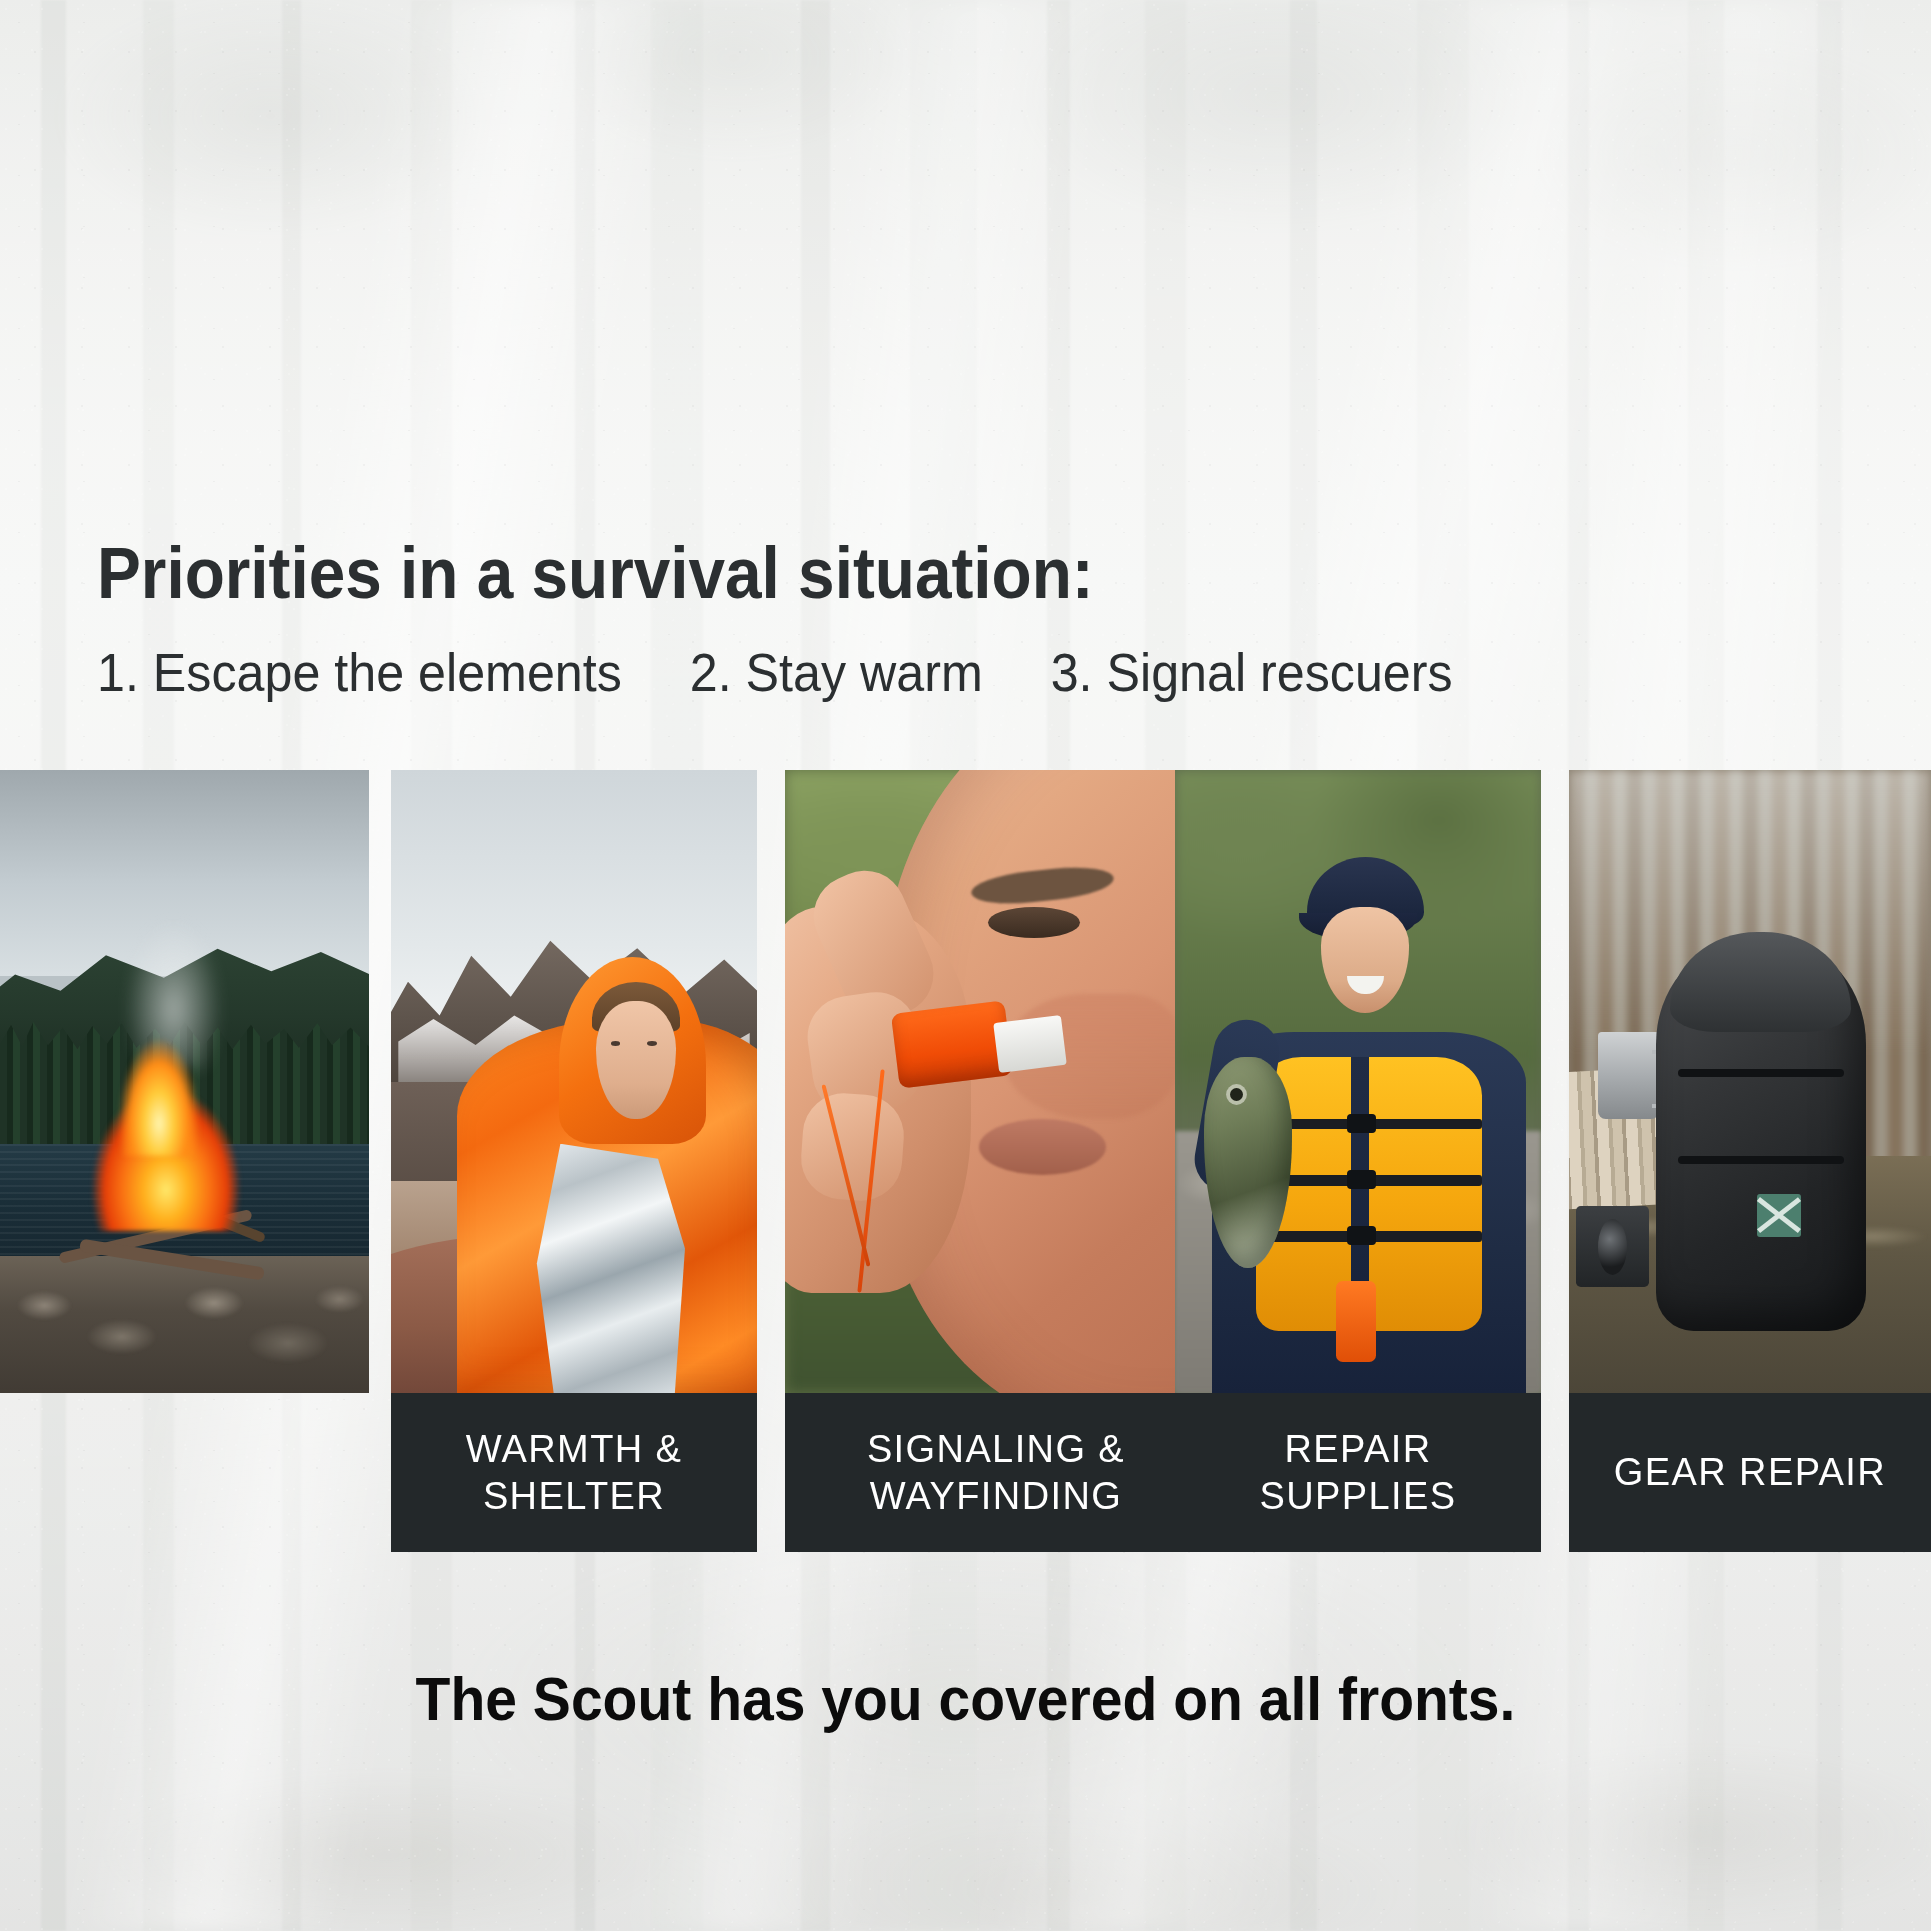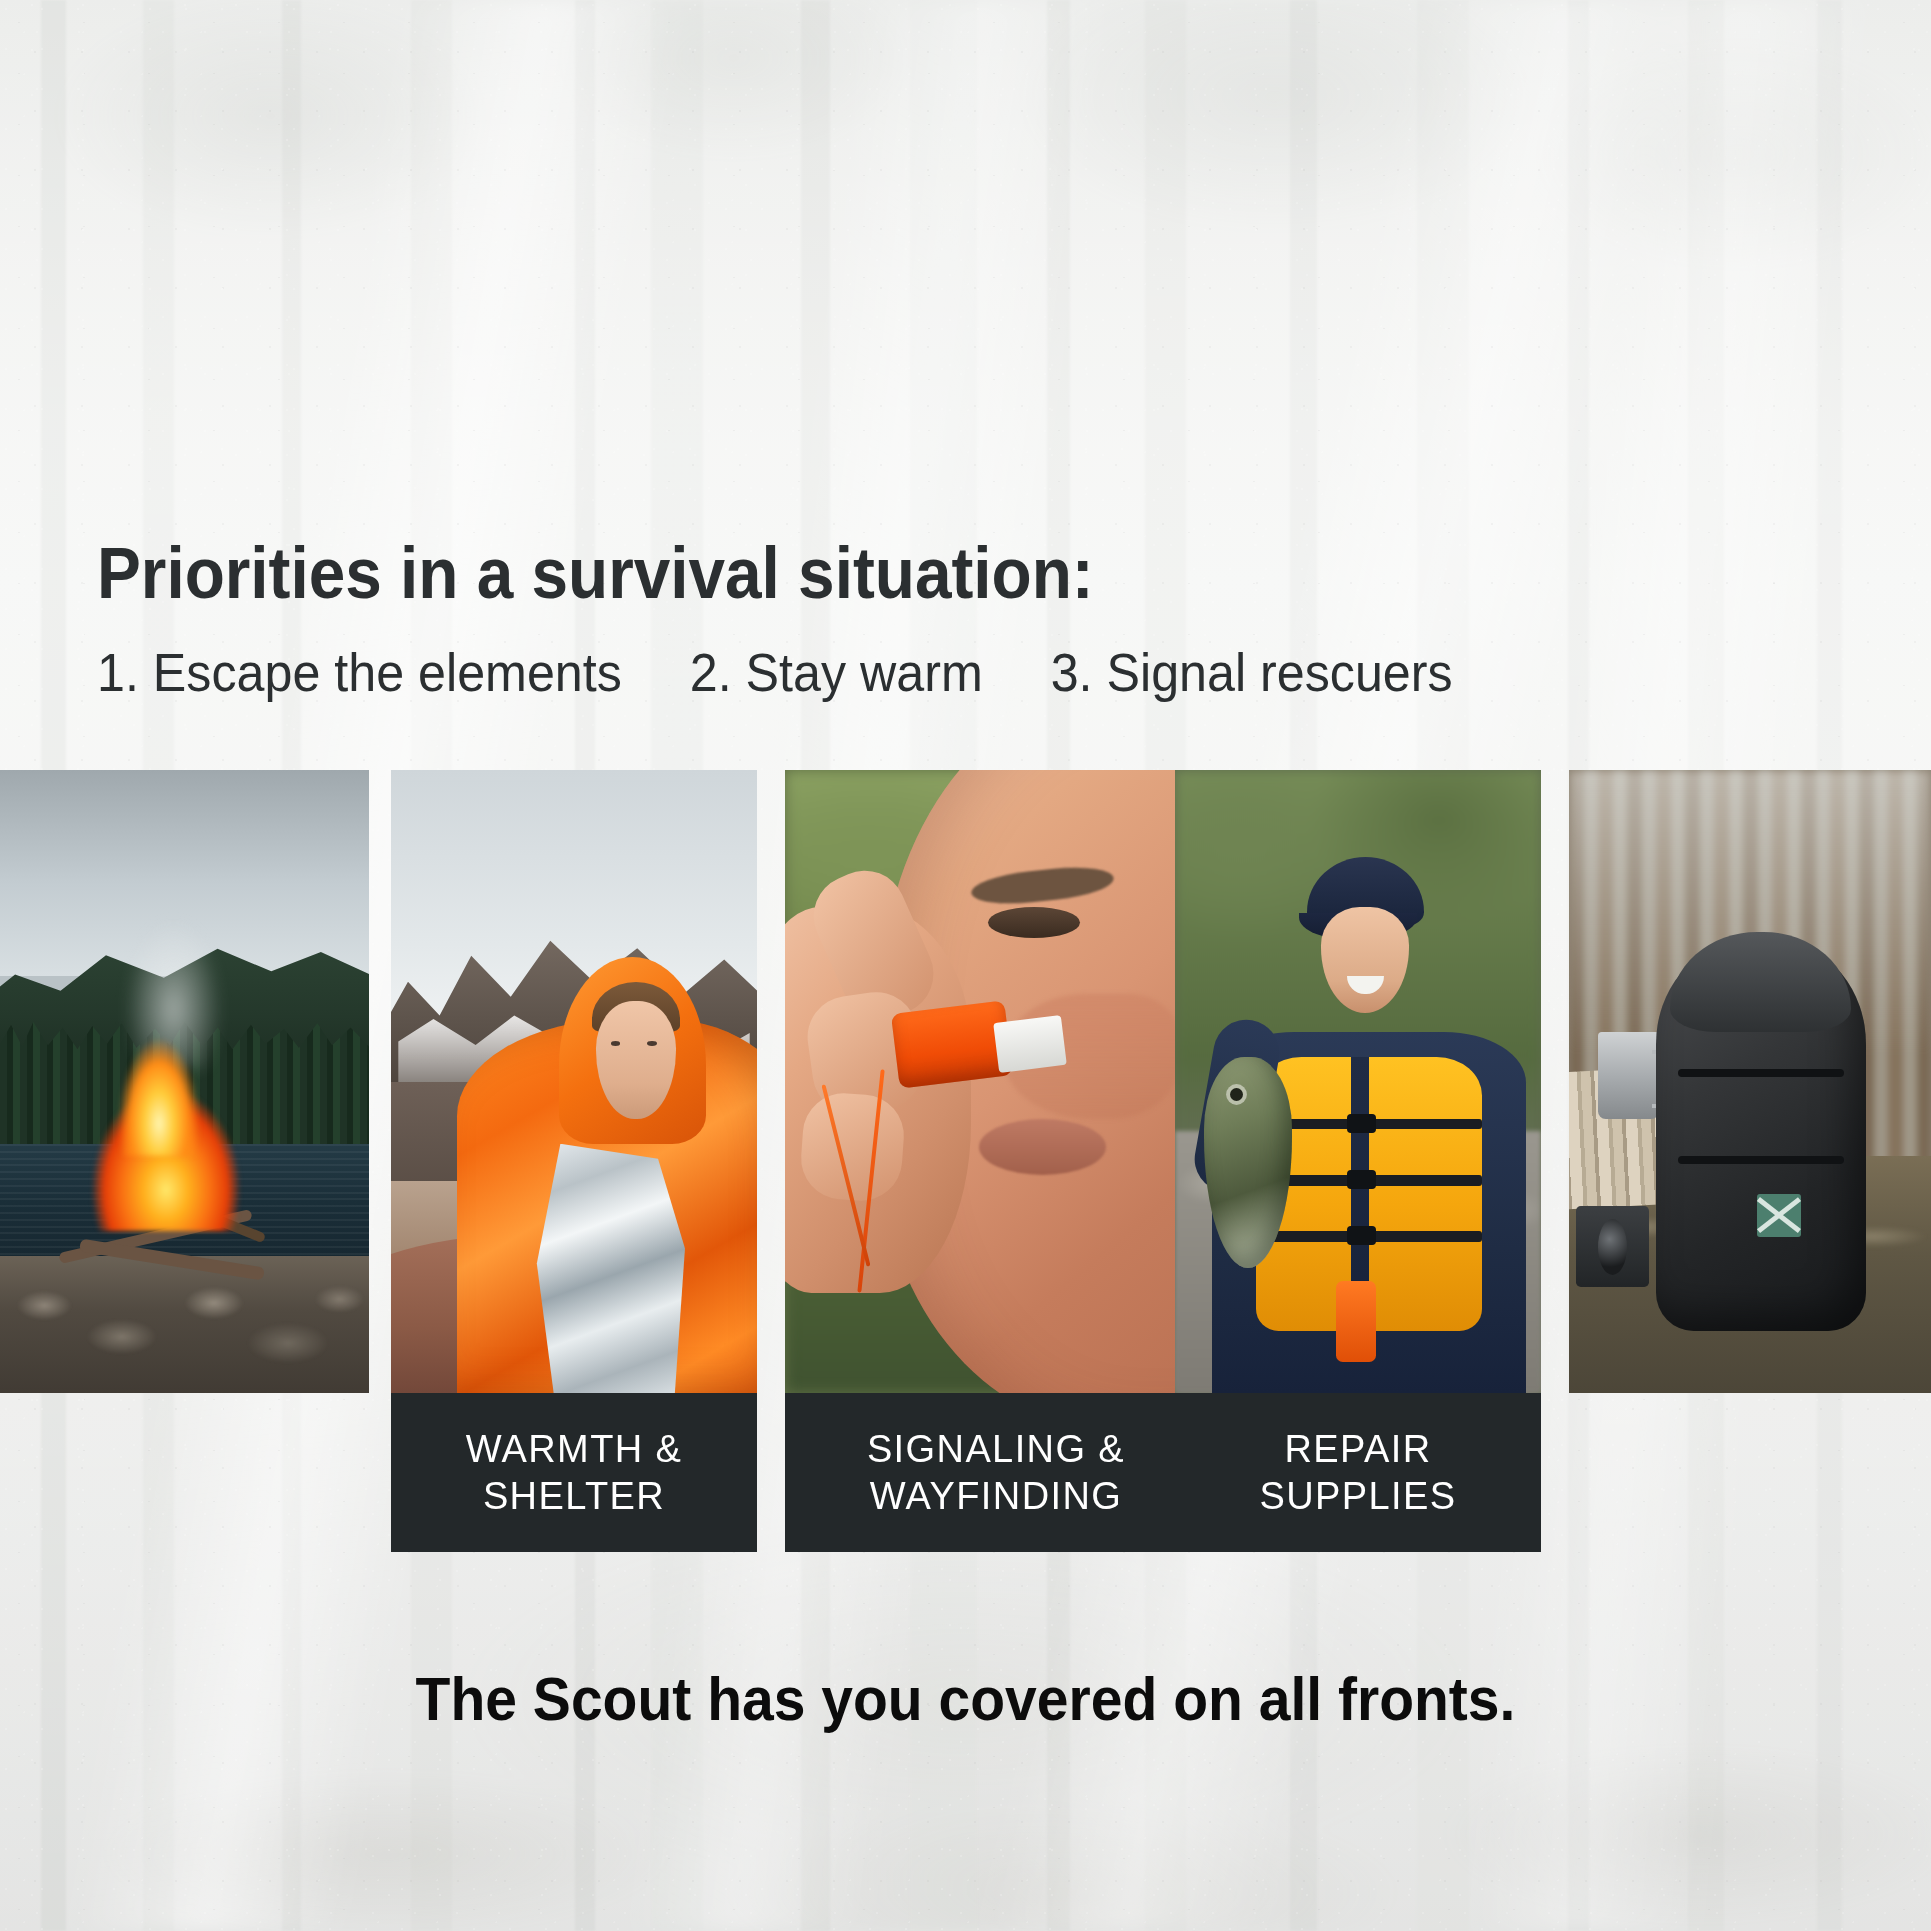--- a/index.html
+++ b/index.html
@@ -582,20 +582,23 @@
         <div class="mug"></div>
           <div class="mug-handle"></div>
         <div class="pack"></div>
           <div class="pack-lid"></div>
         <div class="pack-strap p1"></div>
           <div class="pack-strap p2"></div>
         <div class="patch"></div>
         <div class="camera"></div>
           <div class="camera-lens"></div>
       </div>
+      <div class="caption">
+        <span class="caption-text">GEAR REPAIR</span>
+      </div>
     </div>
 
   </div>
 
   <div class="bottom-tagline">The Scout has you covered on all fronts.</div>
 
 </div>
 
 
 </body></html>

